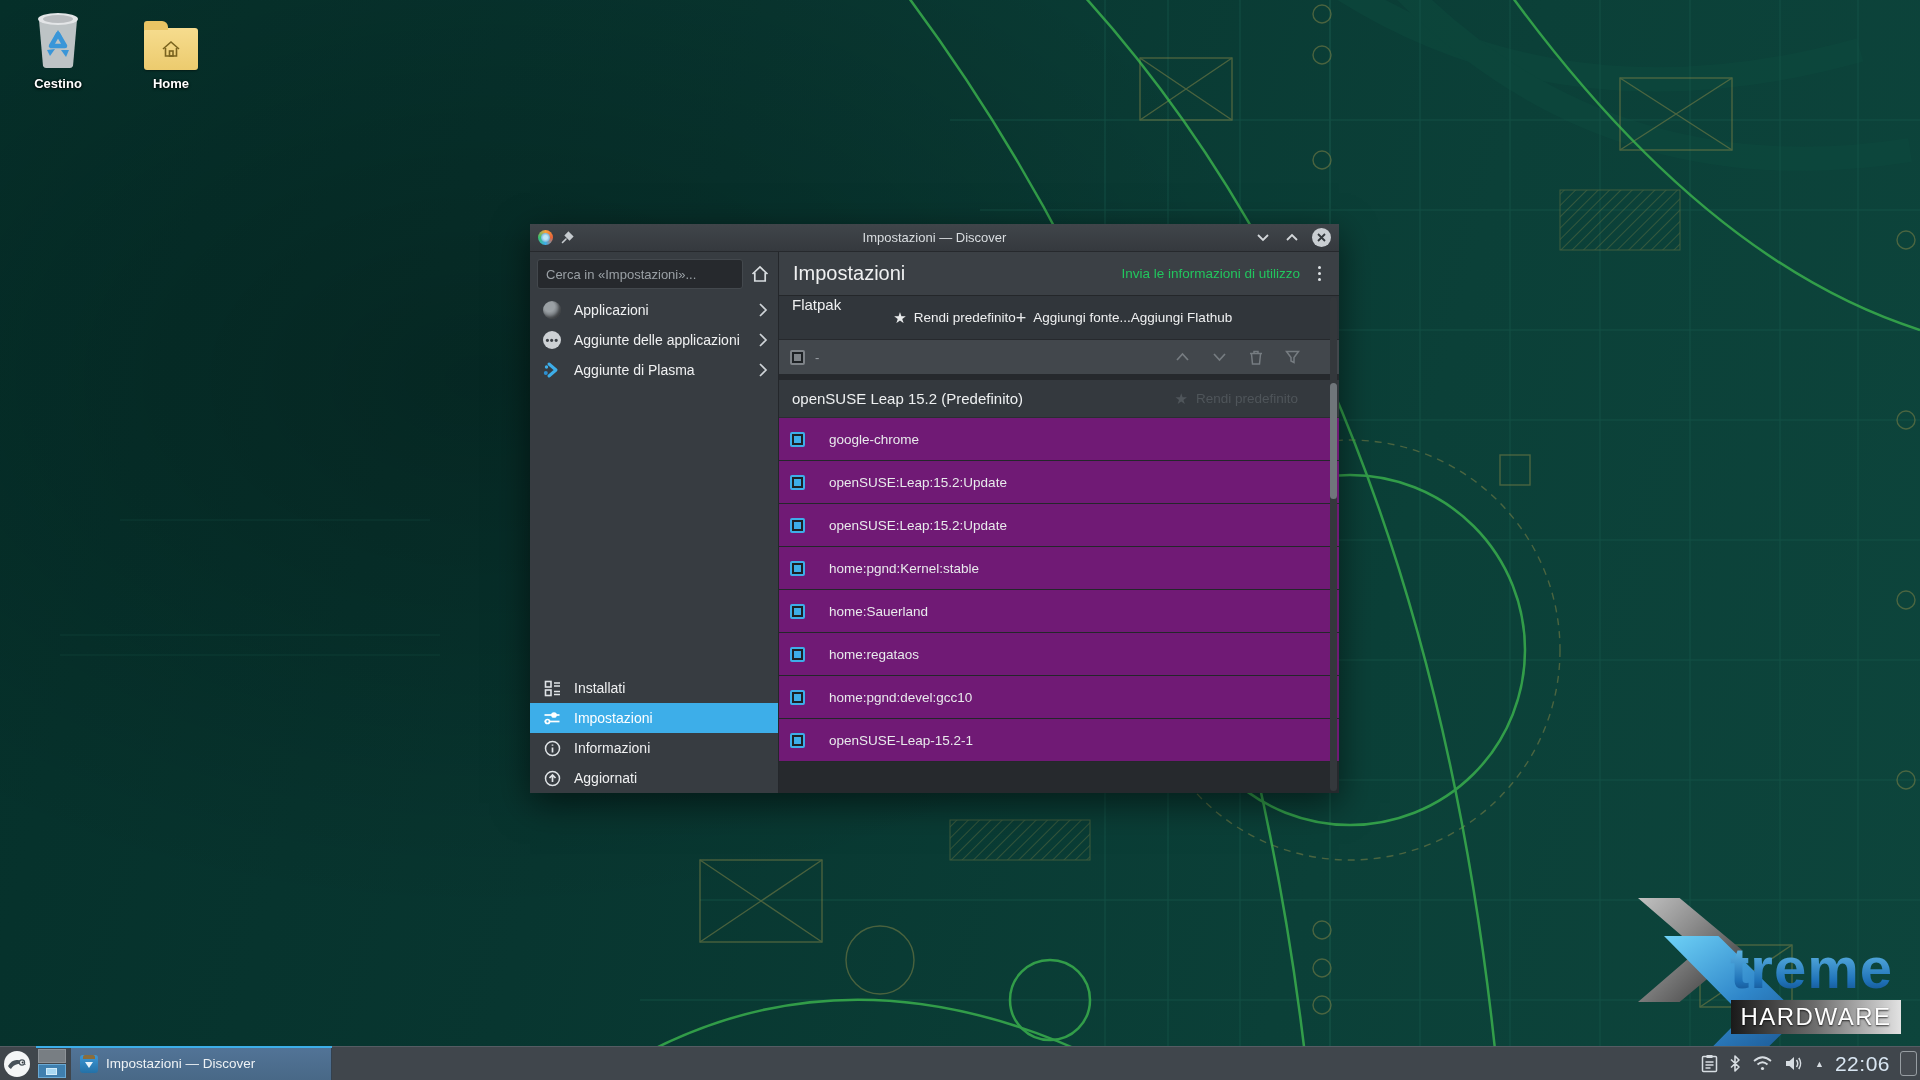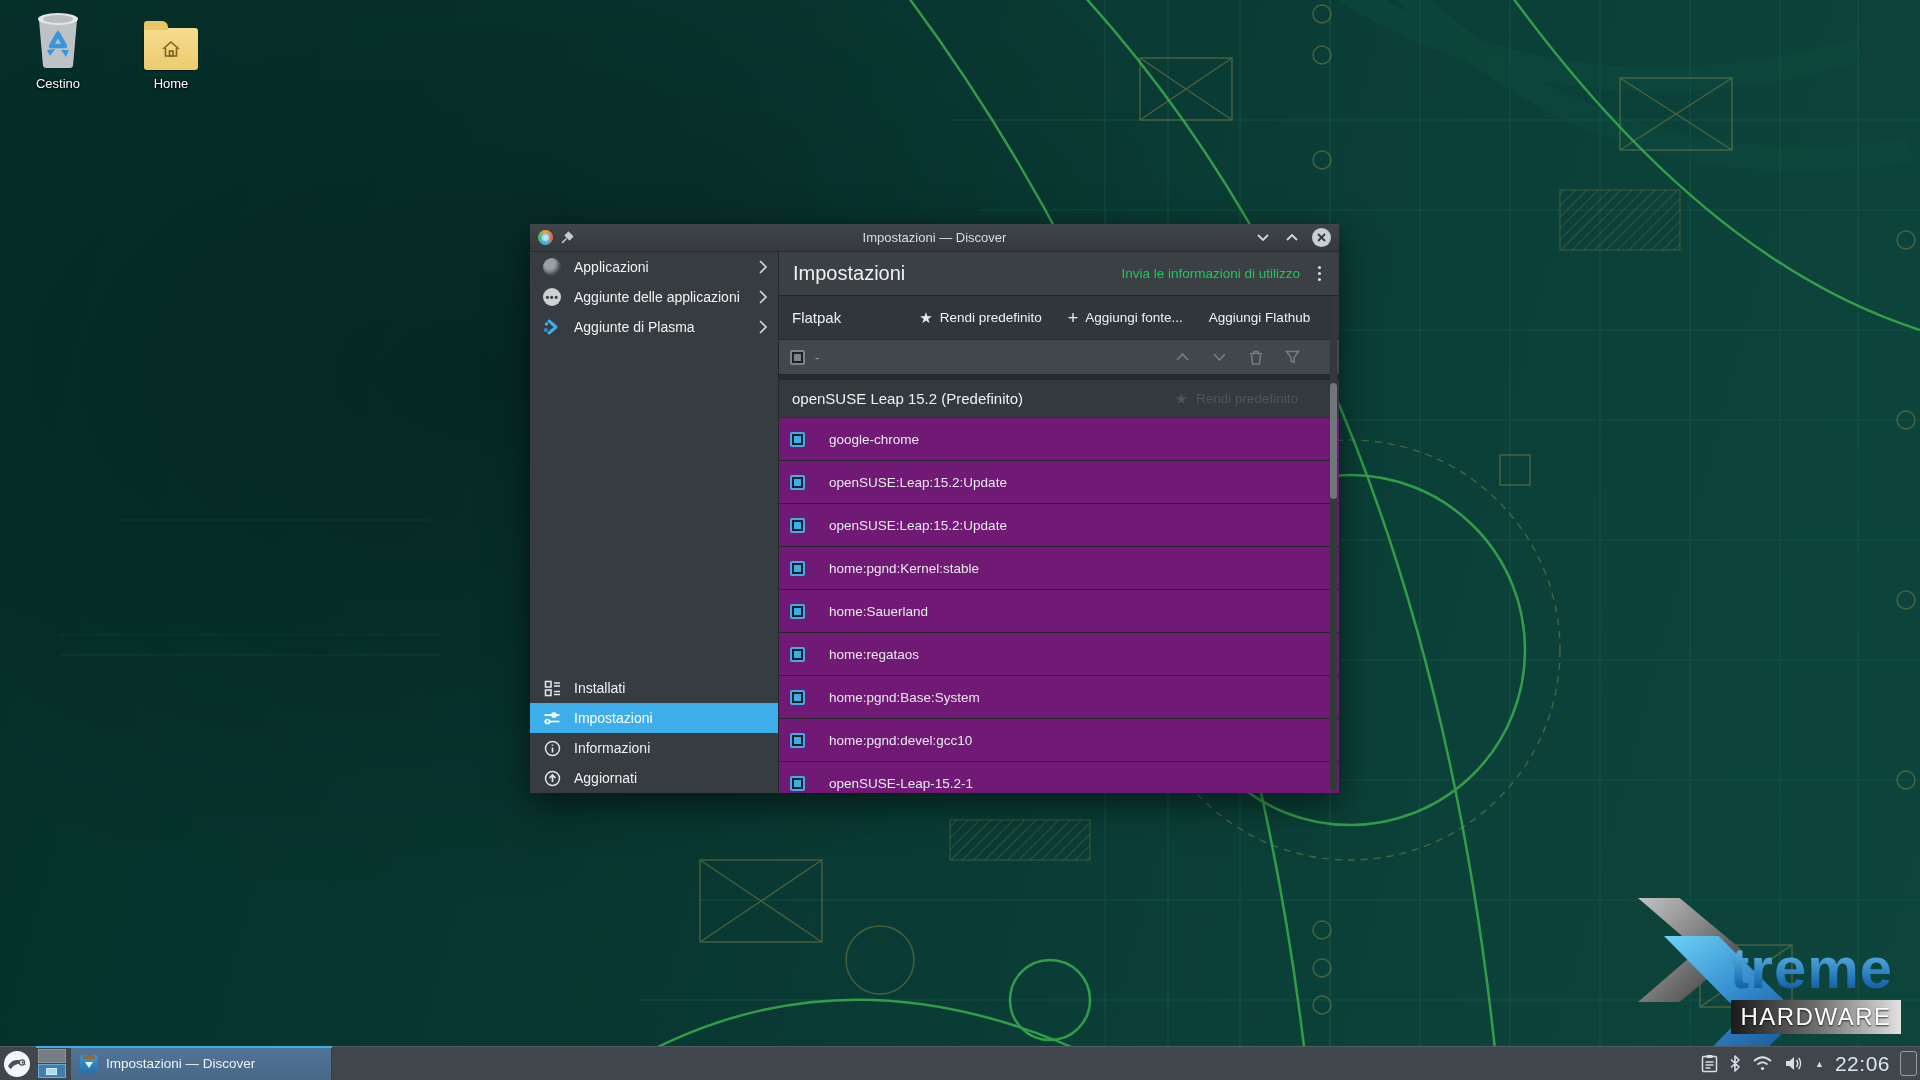--- a/index.html
+++ b/index.html
@@ -8,21 +8,21 @@
   
   .desktop {
     position:relative; width:1920px; height:1080px;
     background:
       radial-gradient(1400px 900px at 25% 35%, rgba(0,0,0,.25), rgba(0,0,0,0) 60%),
       linear-gradient(105deg,#05302a 0%, #083630 35%, #0b4038 70%, #0d453c 100%);
   }
   .blueprint { position:absolute; inset:0; }
 
   
-  .desk-icon { position:absolute; width:92px; text-align:center; }
+  .desk-icon { position:absolute; width:92px; text-align:center;font-weight:bold; }
   .desk-icon .glyph { height:62px; display:flex; align-items:flex-end; justify-content:center; }
   .desk-icon .lbl { margin-top:6px; font-size:13px; color:#ffffff; text-shadow:0 1px 3px rgba(0,0,0,.95), 0 0 2px rgba(0,0,0,.8); }
   .folder { position:relative; width:54px; height:42px; background:linear-gradient(#f6dc8e,#eccb6e); border-radius:3px; box-shadow:0 1px 2px rgba(0,0,0,.4); }
   .folder::before { content:""; position:absolute; top:-7px; left:0; width:24px; height:9px; background:#e9c564; border-radius:3px 6px 0 0; }
   .folder svg { position:absolute; left:50%; top:50%; transform:translate(-50%,-50%); }
 
   
   .xh-logo { position:absolute; right:10px; bottom:46px; width:272px; height:136px; }
   .xh-chev { position:absolute; clip-path:polygon(0 0, 40% 0, 100% 50%, 40% 100%, 0 100%, 58% 50%); }
   .xh-chev.gray { left:0; top:0; width:104px; height:104px; background:linear-gradient(135deg,#c2c2c2 0%,#8b8b8b 40%,#2e2e2e 100%); }
@@ -64,21 +64,21 @@
 
   
   .main { flex:1; display:flex; flex-direction:column; min-width:0; position:relative; background:#26292d; }
   .main-header { height:44px; flex:0 0 44px; background:#3b4045; display:flex; align-items:center; padding:0 14px; border-bottom:1px solid #24272a; }
   .main-title { font-size:20px; color:#eff0f1; font-weight:400; }
   .header-right { margin-left:auto; display:flex; align-items:center; gap:14px; }
   .usage-link { font-size:13.5px; color:#22c55e; }
   .kebab { display:flex; flex-direction:column; gap:3px; padding:2px 4px; }
   .kebab i { width:3px; height:3px; border-radius:50%; background:#dfe3e6; }
 
-  .toolbar { height:44px; flex:0 0 44px; background:#31363b; display:flex; align-items:center; padding:0 13px; gap:26px; border-bottom:1px solid #26292d; }
+  .toolbar { height:44px; flex:0 0 44px; background:#31363b; display:flex; padding:0 13px; border-bottom:1px solid #26292d; }
   .backend-label { font-size:15px; color:#eff0f1; margin-right:52px; }
   .tool-act { display:flex; align-items:center; gap:7px; color:#eff0f1; font-size:13.5px; background:none; border:none; }
   .star { font-size:15px; color:#e9ebec; line-height:1; }
   .plus { font-size:18px; color:#e9ebec; line-height:1; font-weight:400; }
 
   .filter-row { height:34px; flex:0 0 34px; background:#42474c; display:flex; align-items:center; padding:0 11px; gap:10px; }
   .filter-row .dash { color:#9ba1a6; font-size:13px; }
   .filter-icons { margin-left:auto; display:flex; align-items:center; gap:22px; padding-right:28px; }
 
   .gap6 { height:6px; flex:0 0 6px; background:#26292d; }
@@ -252,20 +252,29 @@
           <svg width="11" height="11" viewBox="0 0 11 11">
               <path d="M2 2 L9 9 M9 2 L2 9" stroke="#33383c" stroke-width="1.8"></path>
             </svg>
         </span>
       </div>
     </div>
 
     <div class="win-body">
 
       <div class="sidebar">
+        <div class="search-row">
+          <input class="search-input" placeholder="Cerca in «Impostazioni»..." style="">
+          <button class="icon-btn">
+            <svg width="20" height="20" viewBox="0 0 20 20" fill="none" stroke="#d8dcdf" stroke-width="1.7">
+              <path d="M2.5 10 L10 3 L17.5 10"></path>
+                <path d="M4.8 8.5 V17 H15.2 V8.5"></path>
+            </svg>
+          </button>
+        </div>
 
         <div class="side-item">
           <span class="mini">
               <span class="globe"></span>
             </span>
           <span>Applicazioni</span>
           <svg class="chev" width="10" height="16" viewBox="0 0 10 16">
               <polyline points="2,2 8,8 2,14" fill="none" stroke="#cfd4d8" stroke-width="1.7"></polyline>
             </svg>
         </div>
@@ -419,24 +428,20 @@
   <div class="repo-row">
     <span class="cb"></span>
     <span class="lbl">home:Sauerland</span>
   </div>
 
   <div class="repo-row">
     <span class="cb"></span>
     <span class="lbl">home:regataos</span>
   </div>
 
-  <div class="repo-row">
-    <span class="cb"></span>
-    <span class="lbl">home:pgnd:Base:System</span>
-  </div>
 
   <div class="repo-row">
     <span class="cb"></span>
     <span class="lbl">home:pgnd:devel:gcc10</span>
   </div>
 
   <div class="repo-row">
     <span class="cb"></span>
     <span class="lbl">openSUSE-Leap-15.2-1</span>
   </div>

